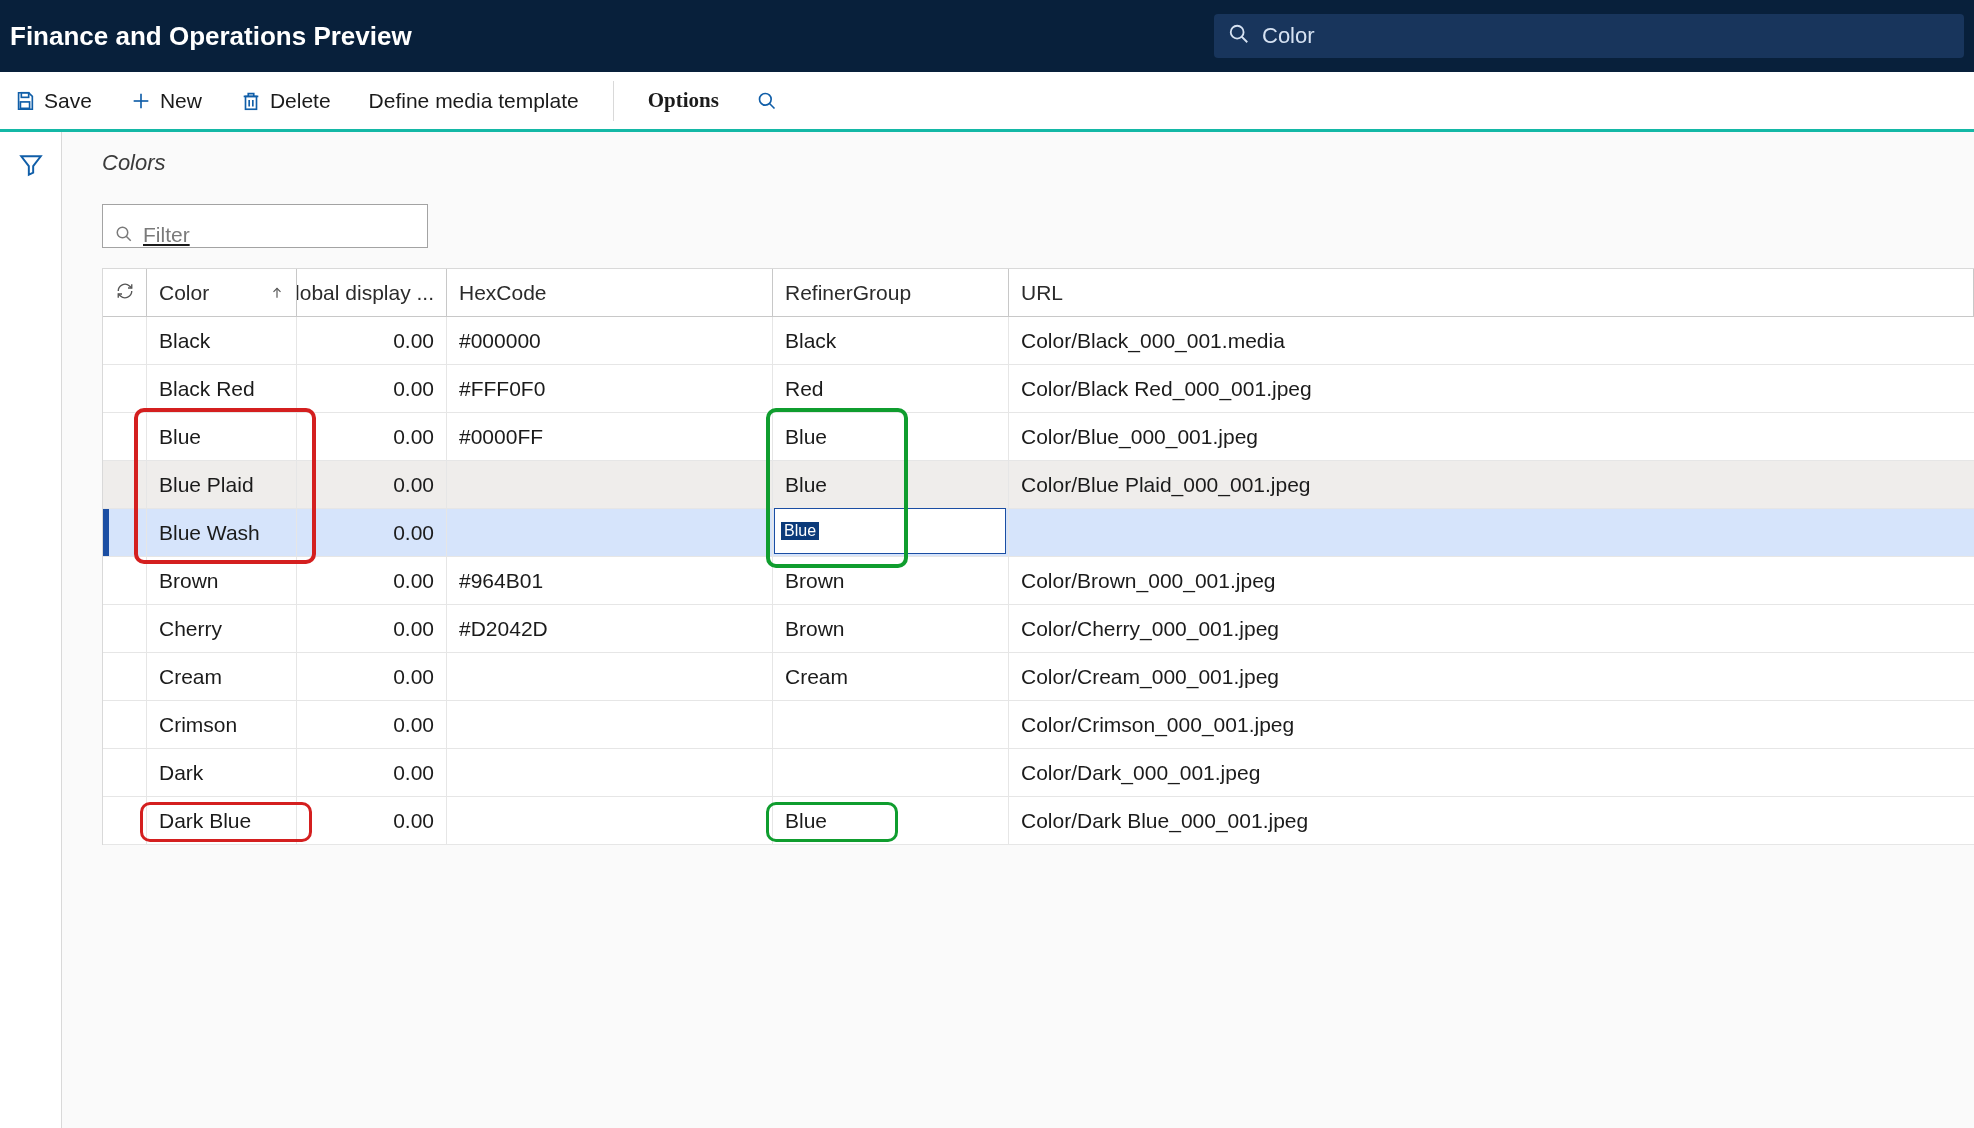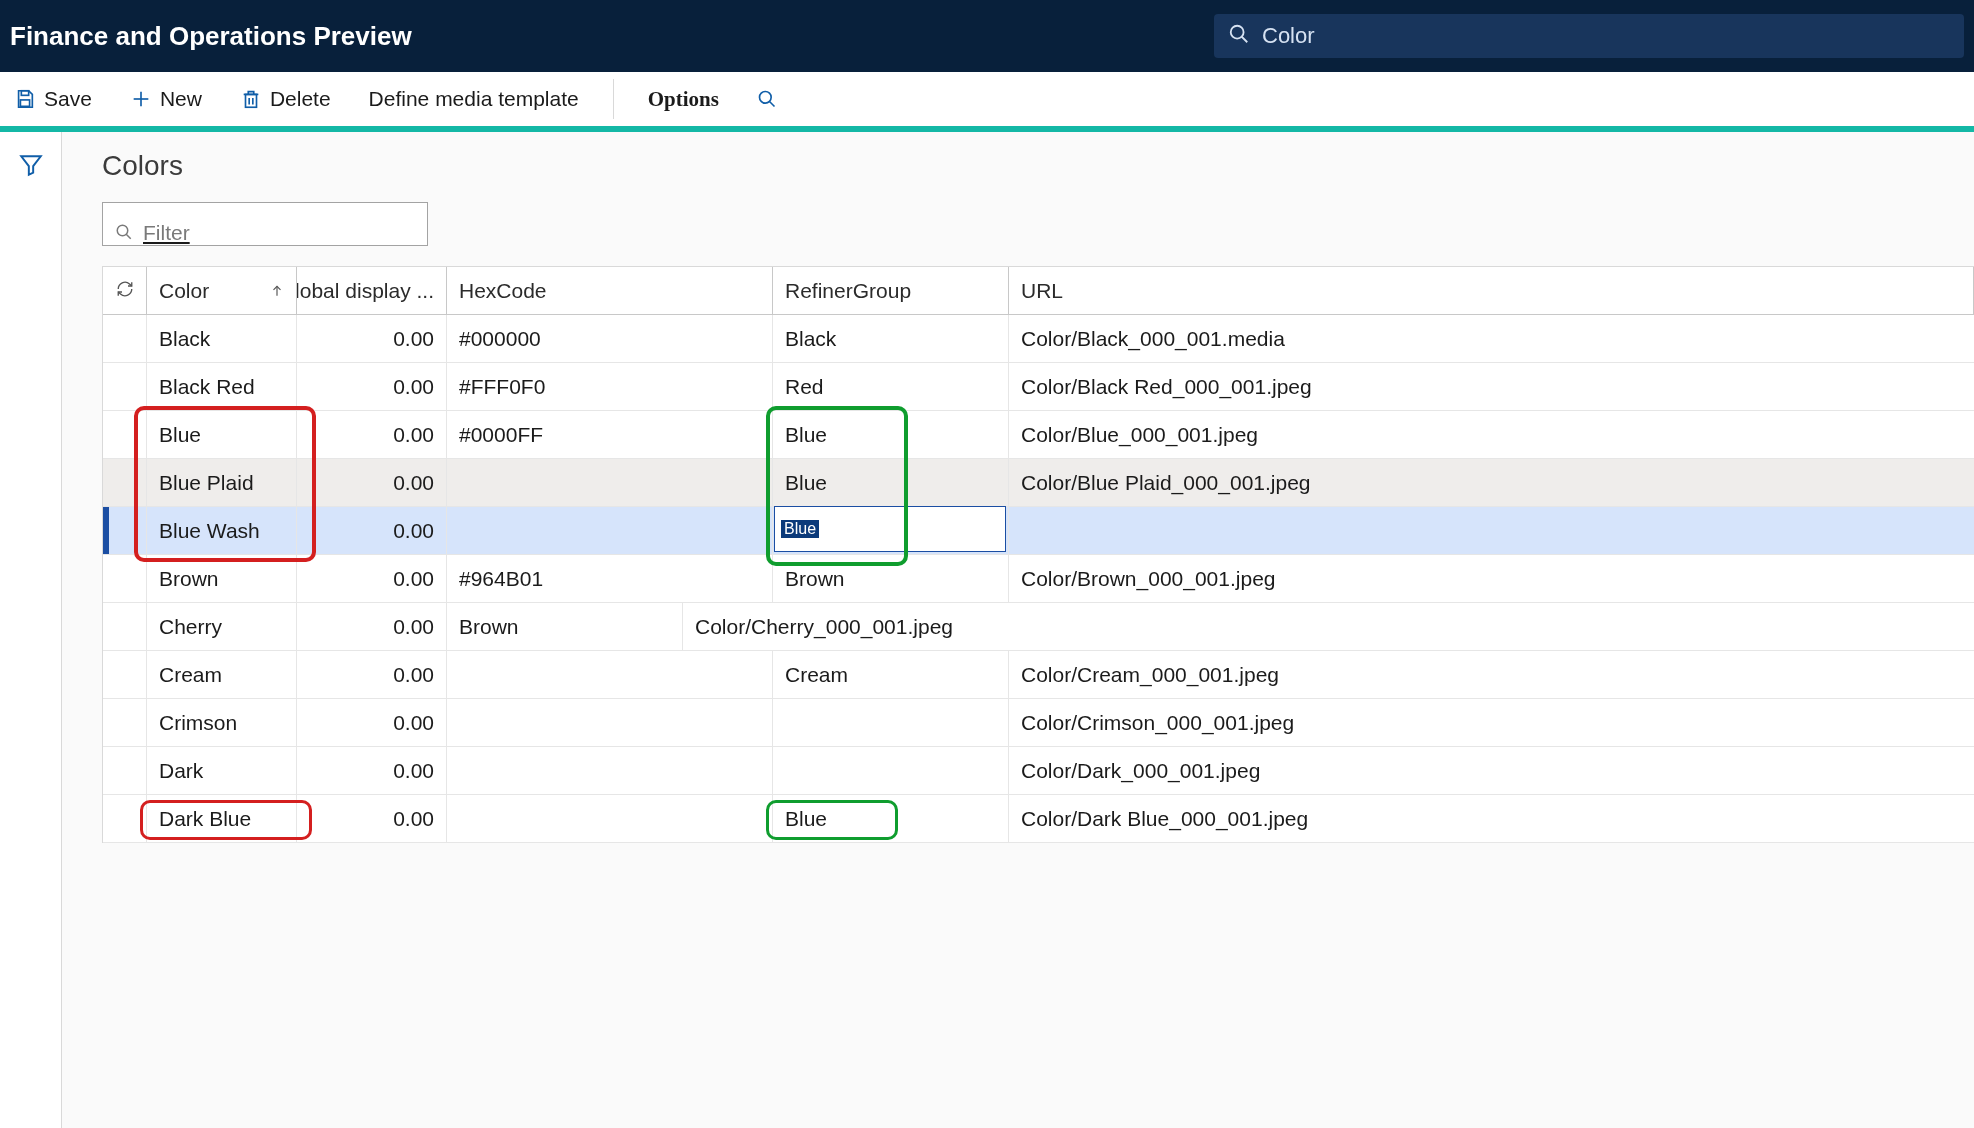--- a/index.html
+++ b/index.html
@@ -40,21 +40,21 @@
     border: none;
     outline: none;
     color: #d6e2f2;
     font-size: 22px;
   }
   .brand-search input::placeholder { color: #bcd0e8; }
 
   
   .toolbar {
     height: 60px;
-    border-bottom: 6px solid #14b8a6;
+    border-bottom: 3px solid #14b8a6;
     display: flex;
     align-items: center;
     padding: 0 10px;
     gap: 30px;
     background: #fff;
   }
   .tool-btn {
     display: flex;
     align-items: center;
     gap: 8px;
@@ -78,23 +78,24 @@
     border-right: 1px solid #d9d9d9;
     display: flex;
     justify-content: center;
     padding-top: 20px;
   }
   .side-rail .rail-btn { cursor: pointer; }
 
   .main-pane { flex: 1; padding: 18px 0 0 40px; background: #fafafa; overflow: hidden; }
 
   .page-title {
-    font-size: 28px;
+    font-size: 22px;
     color: #3b3b3b;
-    margin-bottom: 20px;
+    margin-bottom: 28px;
+    font-style: italic;
   }
 
   .filter-box {
     width: 326px;
     height: 44px;
     border: 1px solid #a3a3a3;
     background: #fff;
     display: flex;
     align-items: flex-end;
     padding: 0 12px;
@@ -362,20 +363,21 @@
               <div class="cell color">Brown</div>
               <div class="cell global right">0.00</div>
               <div class="cell hex">#964B01</div>
               <div class="cell refiner">Brown</div>
               <div class="cell url">Color/Brown_000_001.jpeg</div>
             </div>
             <div class="row">
               <div class="cell check"></div>
               <div class="cell color">Cherry</div>
               <div class="cell global right">0.00</div>
+              <div class="cell hex">#D2042D</div>
               <div class="cell refiner">Brown</div>
               <div class="cell url">Color/Cherry_000_001.jpeg</div>
             </div>
             <div class="row">
               <div class="cell check"></div>
               <div class="cell color">Cream</div>
               <div class="cell global right">0.00</div>
               <div class="cell hex"></div>
               <div class="cell refiner">Cream</div>
               <div class="cell url">Color/Cream_000_001.jpeg</div>

